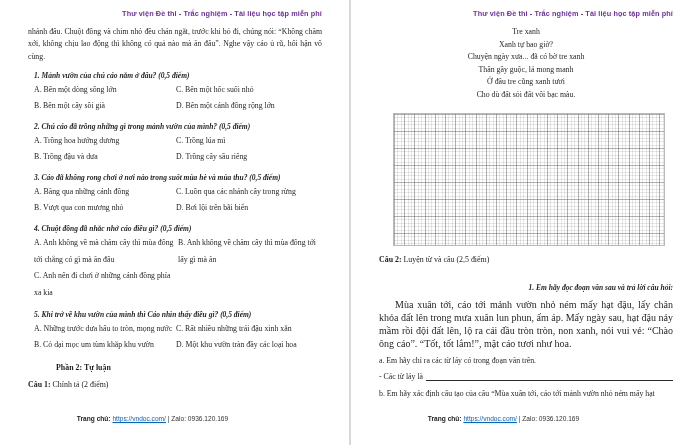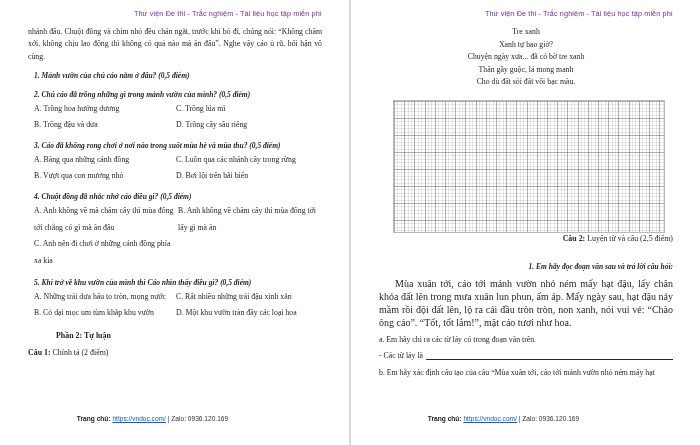--- a/index.html
+++ b/index.html
@@ -4,21 +4,21 @@
 <style>
   * { margin:0; padding:0; box-sizing:border-box; }
   html,body { width:700px; height:445px; overflow:hidden; background:#fff; }
   body { font-family:"Liberation Serif", serif; color:#1f1f1f; }
   .spread { display:flex; width:700px; height:445px; outline:1px solid #e3e3e3; }
   .page { position:relative; width:349px; height:445px; background:#fff; padding:8px 27px 0 28px; overflow:hidden; }
   .page-divider { width:2px; height:445px; background:#d8d8d8; flex:0 0 2px; }
 
   .page-header {
     font-family:"Liberation Sans", sans-serif;
-    font-size:7.3px; font-weight:normal; color:#7030A0;
+    font-size:7.3px; font-weight:bold; color:#7030A0;
     text-align:right; line-height:11px; margin-bottom:7px;
     letter-spacing:0.1px;
   }
 
   .para { font-size:7.8px; line-height:12.4px; text-align:justify; }
 
   .q-title { font-size:7.5px; font-weight:bold; font-style:italic;
              line-height:12px; margin-top:7px; padding-left:6px; }
   .opts { display:grid; padding-left:6px; font-size:7.8px; }
   .opts.two-col { grid-template-columns:142px auto; }
@@ -36,21 +36,21 @@
   .hand-grid {
     width:272px; height:133px; margin:11px 0 0 14px;
     border:1px solid #b9b9b9; background-color:#fefefe;
     background-image:
       repeating-linear-gradient(to right,  rgba(90,90,90,.38) 0 1px, transparent 1px 10.2px),
       repeating-linear-gradient(to bottom, rgba(90,90,90,.38) 0 1px, transparent 1px 17px),
       repeating-linear-gradient(to right,  rgba(0,0,0,.09) 0 1px, transparent 1px 3.4px),
       repeating-linear-gradient(to bottom, rgba(0,0,0,.09) 0 1px, transparent 1px 3.4px);
   }
 
-  .cau2-line { font-size:7.9px; line-height:12px;text-align:right; }
+  .cau2-line { font-size:7.9px; margin-top:8px; line-height:12px; }
   .ex-title { font-size:7.5px; font-weight:bold; font-style:italic; margin-top:16px; line-height:12px;text-align:right; }
   .passage { font-size:10px; line-height:13px; text-align:justify; margin-top:4px; text-indent:16px; }
   .item { font-size:7.8px; line-height:13px; margin-top:4px; }
   .fill-row { display:flex; align-items:flex-end; font-size:7.8px; line-height:13px; margin-top:3px; }
   .fill-line { flex:1; border-bottom:1px solid #2a2a2a; margin:0 0 2px 3px; height:9px; }
 
   .page-footer {
     position:absolute; bottom:23px; left:0; width:100%;
     text-align:center; font-family:"Liberation Sans", sans-serif;
     font-size:6.6px; color:#333; transform:translateX(-22px);
@@ -64,20 +64,26 @@
 
 <div class="spread">
 
   <div class="page">
     <div class="page-header">Thư viện Đề thi - Trắc nghiệm - Tài liệu học tập miễn phí</div>
 
     <p class="para">nhánh đâu. Chuột đồng và chim nhỏ đều chán ngắt, trước khi bỏ đi, chúng nói: “Không chăm xới, không chịu lao động thì không có quả nào mà ăn đâu”. Nghe vậy cáo ủ rũ, hối hận vô cùng.</p>
 
     <div>
       <p class="q-title">1. Mảnh vườn của chú cáo nằm ở đâu? (0,5 điểm)</p>
+      <div class="opts two-col">
+        <span class="opt">A. Bên một dòng sông lớn</span>
+        <span class="opt">C. Bên một hốc suối nhỏ</span>
+        <span class="opt">B. Bên một cây sồi già</span>
+        <span class="opt">D. Bên một cánh đồng rộng lớn</span>
+      </div>
     </div>
 
     <div>
       <p class="q-title">2. Chú cáo đã trồng những gì trong mảnh vườn của mình? (0,5 điểm)</p>
       <div class="opts two-col">
         <span class="opt">A. Trồng hoa hướng dương</span>
         <span class="opt">C. Trồng lúa mì</span>
         <span class="opt">B. Trồng đậu và dưa</span>
         <span class="opt">D. Trồng cây sầu riêng</span>
       </div>
@@ -98,21 +104,21 @@
       <div class="opts stacked">
         <span class="opt">A. Anh không về mà chăm cây thì mùa đông tới chẳng có gì mà ăn đâu</span>
         <span class="opt">B. Anh không về chăm cây thì mùa đông tới lấy gì mà ăn</span>
         <span class="opt">C. Anh nên đi chơi ở những cánh đồng phía xa kia</span>
       </div>
     </div>
 
     <div>
       <p class="q-title">5. Khi trở về khu vườn của mình thì Cáo nhìn thấy điều gì? (0,5 điểm)</p>
       <div class="opts two-col">
-        <span class="opt">A. Những trái dưa hấu to tròn, mọng nước</span>
+        <span class="opt">A. Những trước dưa hấu to tròn, mọng nước</span>
         <span class="opt">C. Rất nhiều những trái đậu xinh xắn</span>
         <span class="opt">B. Cỏ dại mọc um tùm khắp khu vườn</span>
         <span class="opt">D. Một khu vườn tràn đầy các loại hoa</span>
       </div>
     </div>
 
     <p class="section-title">Phần 2: Tự luận</p>
     <p class="cau-line"><span class="lbl">Câu 1:</span><span> Chính tả (2 điểm)</span></p>
 
     <div class="page-footer">
@@ -125,20 +131,21 @@
   <div class="page-divider"></div>
 
   <div class="page">
     <div class="page-header">Thư viện Đề thi - Trắc nghiệm - Tài liệu học tập miễn phí</div>
 
     <div class="poem">
       <div>Tre xanh</div>
       <div>Xanh tự bao giờ?</div>
       <div>Chuyện ngày xưa... đã có bờ tre xanh</div>
       <div>Thân gầy guộc, lá mong manh</div>
+      <div>Ở đâu tre cũng xanh tươi</div>
       <div>Cho dù đất sỏi đất vôi bạc màu.</div>
     </div>
 
     <div class="hand-grid"></div>
 
     <p class="cau2-line"><span class="lbl" style="font-weight:bold">Câu 2:</span><span> Luyện từ và câu (2,5 điểm)</span></p>
 
     <p class="ex-title">1. Em hãy đọc đoạn văn sau và trả lời câu hỏi:</p>
 
     <p class="passage">Mùa xuân tới, cáo tới mảnh vườn nhỏ ném mấy hạt đậu, lấy chân khỏa đất lên trong mưa xuân lun phun, ấm áp. Mấy ngày sau, hạt đậu nảy mầm rồi đội đất lên, lộ ra cái đầu tròn tròn, non xanh, nói vui vẻ: “Chào ông cáo”. “Tốt, tốt lắm!”, mặt cáo tươi như hoa.</p>

